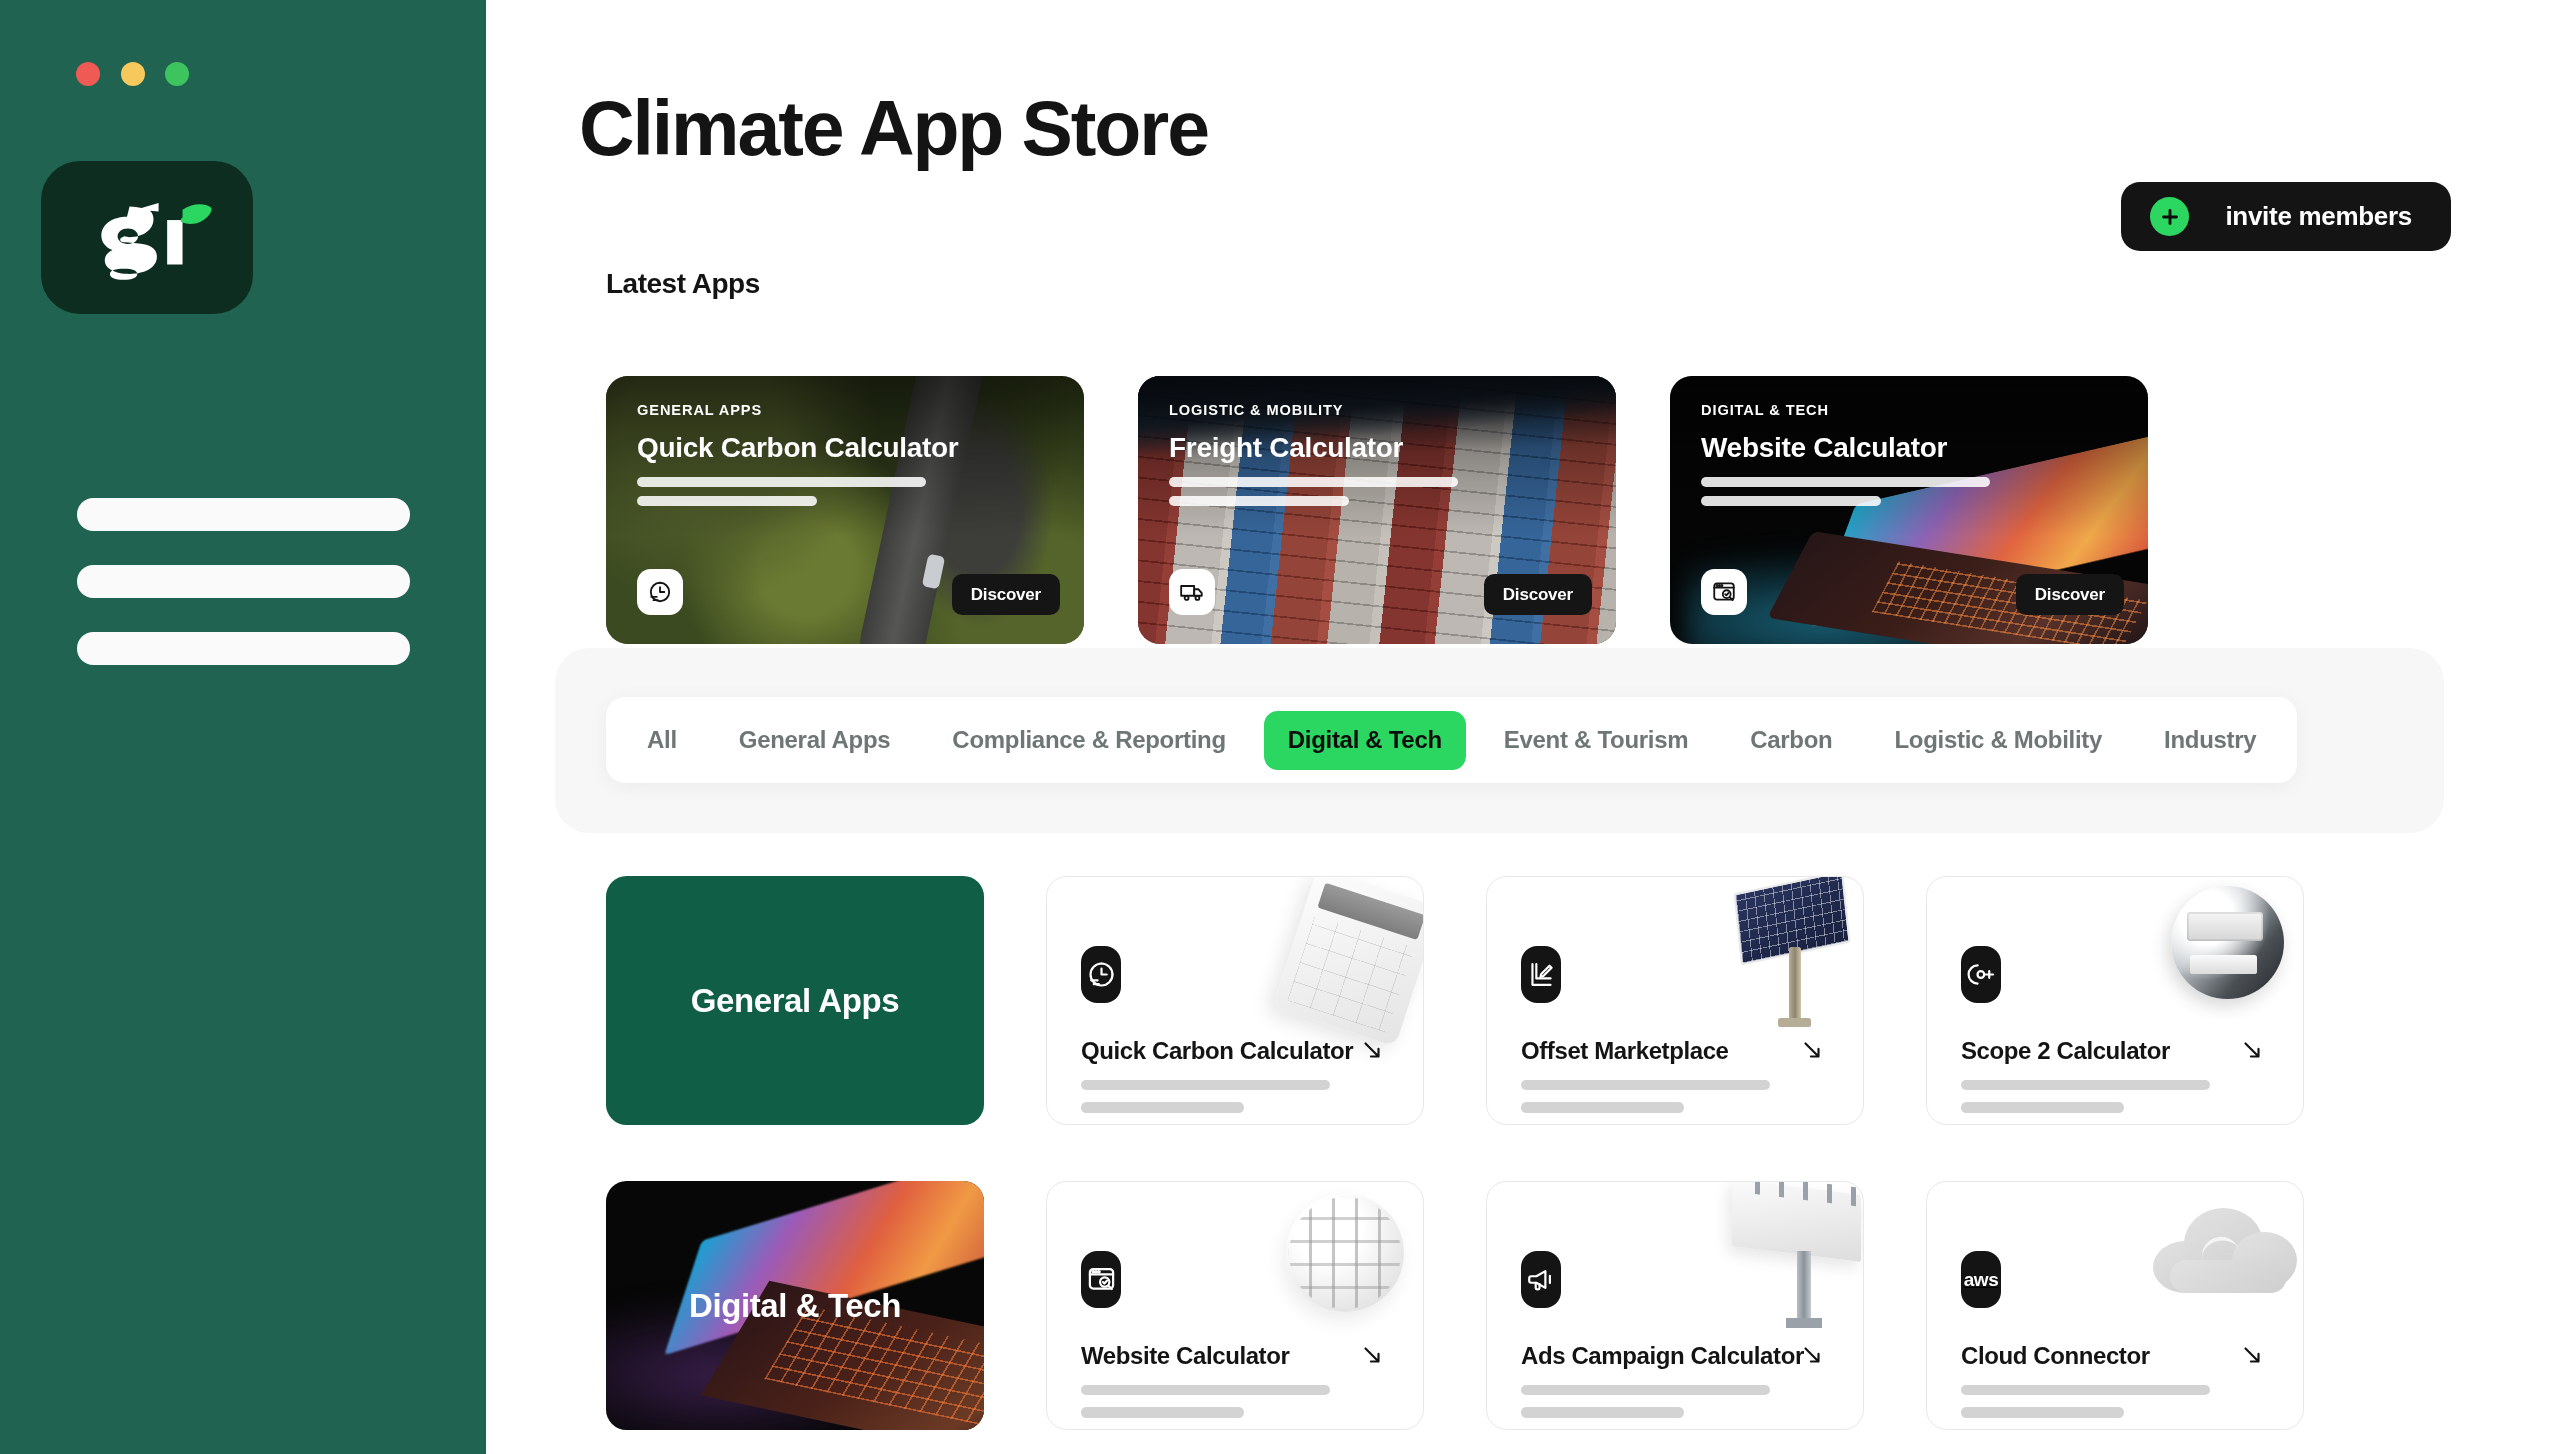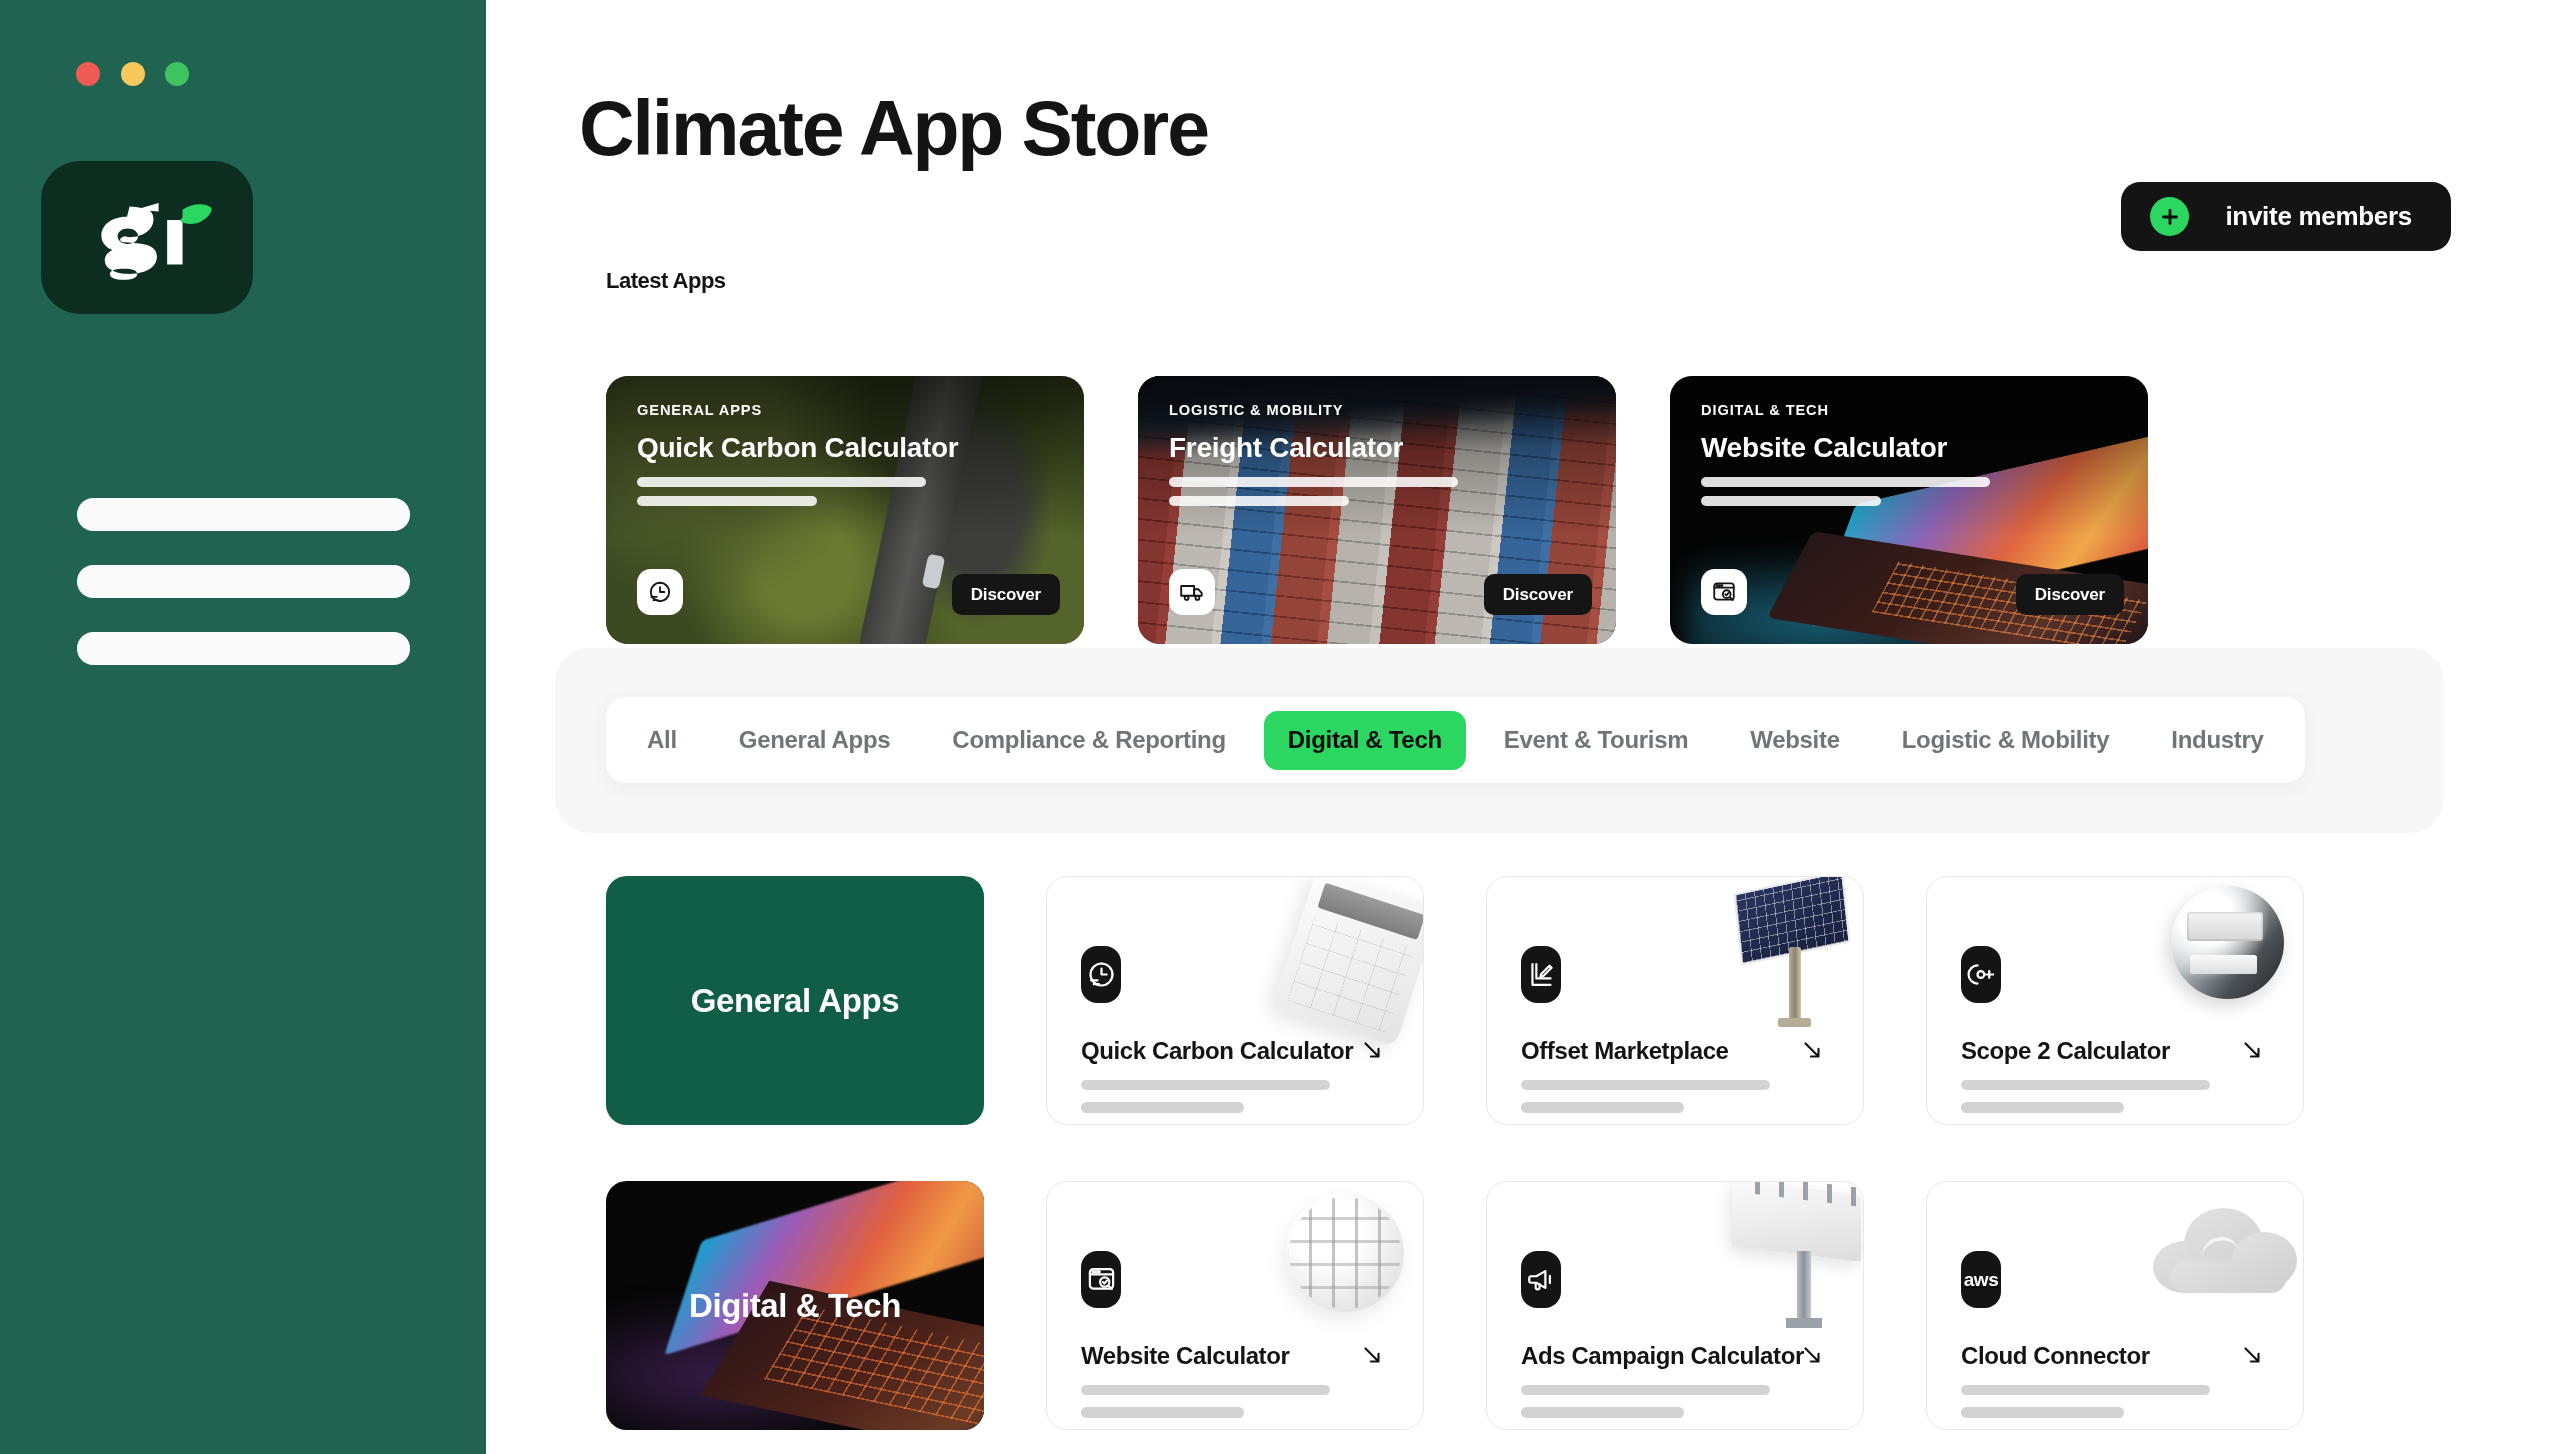--- a/index.html
+++ b/index.html
@@ -96,21 +96,21 @@
     font-size: 26px;
     font-weight: 700;
     letter-spacing: -0.3px;
     white-space: nowrap;
     margin-left: 14px;
   }
 
   .section-title {
     position: absolute;
     left: 120px; top: 268px;
-    font-size: 22px;
+    font-size: 28px;
     font-weight: 700;
     letter-spacing: -0.5px;
     color: #141414;
   }
 
   
   .featured-row {
     position: absolute;
     left: 120px; top: 376px;
     display: flex;
@@ -673,21 +673,21 @@
       </article>
     </div>
 
     <div class="tabs-shell"></div>
     <nav class="tabs-bar">
       <button class="tab">All</button>
       <button class="tab">General Apps</button>
       <button class="tab">Compliance &amp; Reporting</button>
       <button class="tab active">Digital &amp; Tech</button>
       <button class="tab">Event &amp; Tourism</button>
-      <button class="tab">Website</button>
+      <button class="tab">Carbon</button>
       <button class="tab">Logistic &amp; Mobility</button>
       <button class="tab">Industry</button>
     </nav>
 
     <section class="grid">
 
       <div class="cat-tile green">
         <span class="cat-label">General Apps</span>
       </div>
 

